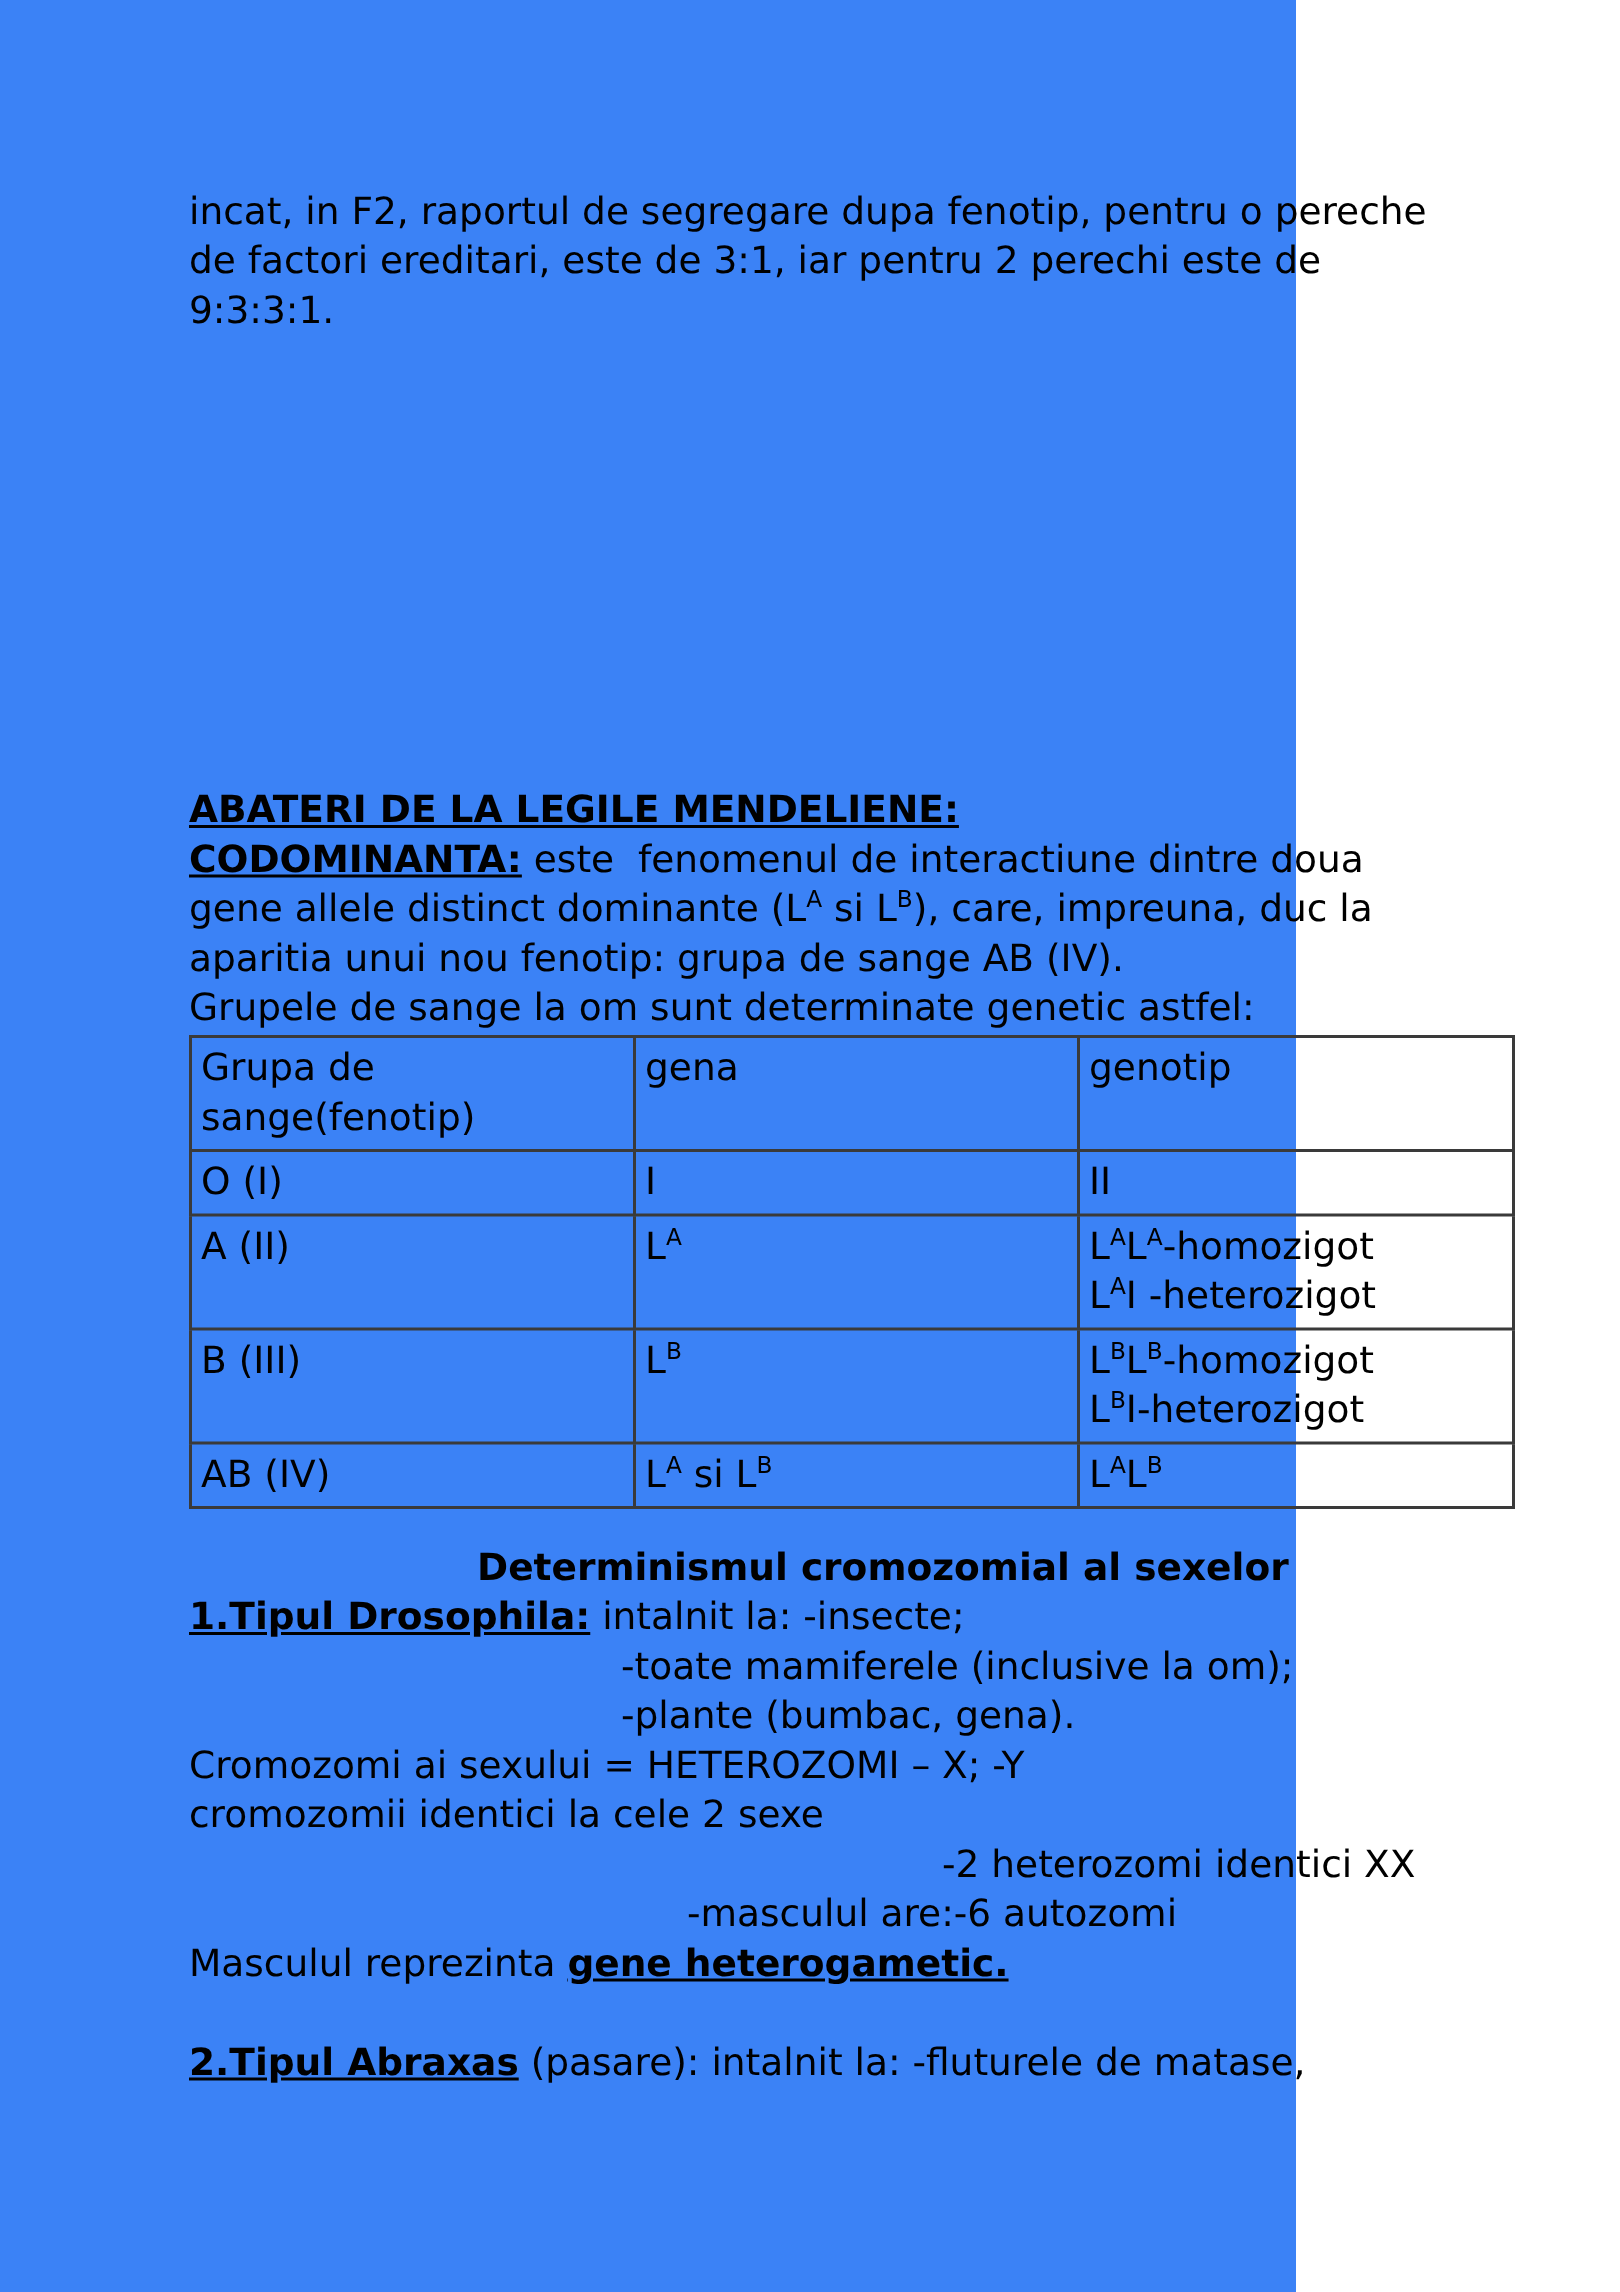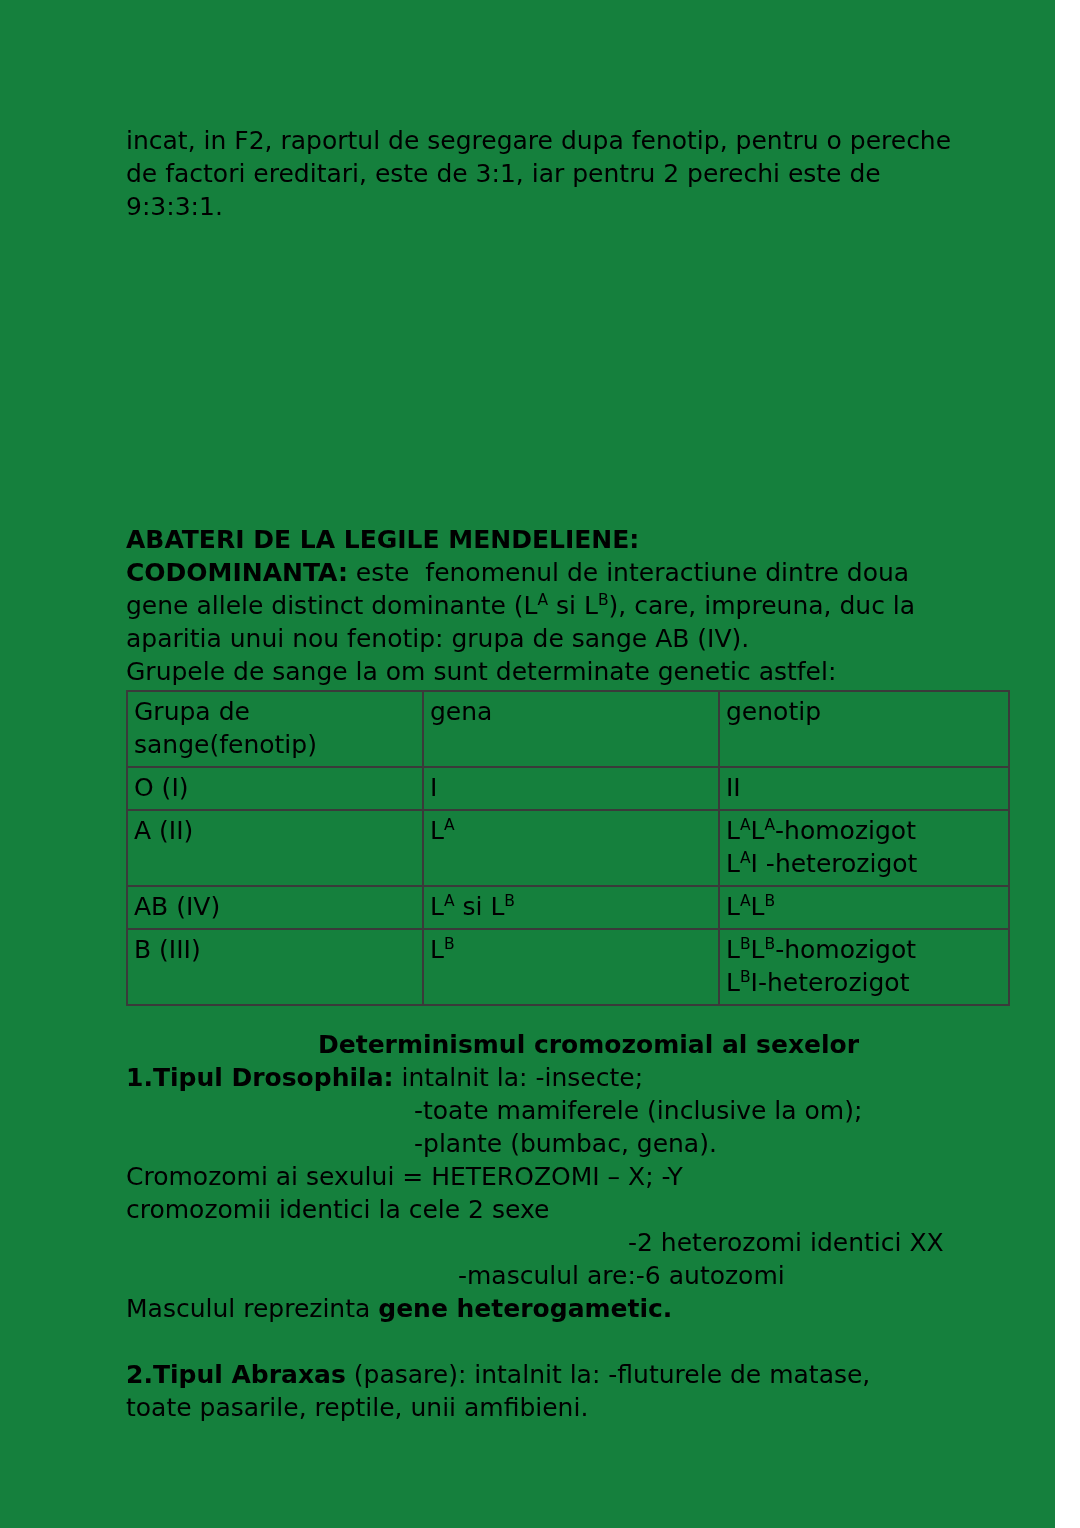--- a/index.html
+++ b/index.html
@@ -9,44 +9,44 @@
   }
   body {
     width: 1080px;
     height: 1528px;
     font-family: "DejaVu Sans", sans-serif;
     color: #000000;
     -webkit-font-smoothing: antialiased;
   }
   .page {
     position: relative;
-    width: 1055px;
+    width: 864px;
     height: 1528px;
-    background: #15803d;
+    background: #3b82f6;
     box-sizing: border-box;
   }
   .content {
     position: absolute;
     left: 126px;
     top: 124px;
     width: 840px;
   }
   .para {
     font-size: 25px;
     line-height: 33px;
     margin: 0;
     white-space: pre-wrap;
   }
   .line {
     font-size: 25px;
     line-height: 33px;
     margin: 0;
     white-space: pre;
   }
-  .bold { font-weight: bold; }
+  .bold { font-weight: bold; text-decoration: underline; }
   .ital { font-style: italic; }
   sup {
     font-size: 0.62em;
     vertical-align: super;
     line-height: 0;
   }
   .gap-big { height: 300px; }
   .gap-small { height: 22px; }
 
   
@@ -117,32 +117,32 @@
         <tr>
           <td class="c1">A (II)</td>
           <td class="c2"><span>L</span><sup>A</sup></td>
           <td class="c3">
             <span class="cellline"><span>L</span><sup>A</sup><span>L</span><sup>A</sup><span>-homozigot</span></span>
             <span class="cellline"><span>L</span><sup>A</sup><span>I -heterozigot</span></span>
           </td>
         </tr>
 
         <tr>
-          <td class="c1">AB (IV)</td>
-          <td class="c2"><span>L</span><sup>A</sup><span> si L</span><sup>B</sup></td>
-          <td class="c3"><span>L</span><sup>A</sup><span>L</span><sup>B</sup></td>
-        </tr>
-
-        <tr>
           <td class="c1">B (III)</td>
           <td class="c2"><span>L</span><sup>B</sup></td>
           <td class="c3">
             <span class="cellline"><span>L</span><sup>B</sup><span>L</span><sup>B</sup><span>-homozigot</span></span>
             <span class="cellline"><span>L</span><sup>B</sup><span>I-heterozigot</span></span>
           </td>
+        </tr>
+
+        <tr>
+          <td class="c1">AB (IV)</td>
+          <td class="c2"><span>L</span><sup>A</sup><span> si L</span><sup>B</sup></td>
+          <td class="c3"><span>L</span><sup>A</sup><span>L</span><sup>B</sup></td>
         </tr>
       </tbody>
     </table>
 
     <div class="gap-small"></div>
 
     <p class="section-title">Determinismul cromozomial al sexelor</p>
 
     <p class="line"><span class="bold">1.Tipul Drosophila:</span><span> intalnit la: -insecte;</span></p>
 
@@ -155,16 +155,15 @@
     <p class="line">cromozomii identici la cele 2 sexe</p>
 
     <p class="line ind3">-2 heterozomi identici XX</p>
     <p class="line ind2">-masculul are:-6 autozomi</p>
 
     <p class="line"><span>Masculul reprezinta </span><span class="bold">gene heterogametic.</span></p>
 
     <p class="line">&nbsp;</p>
 
     <p class="line"><span class="bold">2.Tipul Abraxas</span><span> (pasare): intalnit la: -fluturele de matase,</span></p>
-    <p class="line">toate pasarile, reptile, unii amfibieni.</p>
 
   </div>
 </div>
 
 </body></html>

